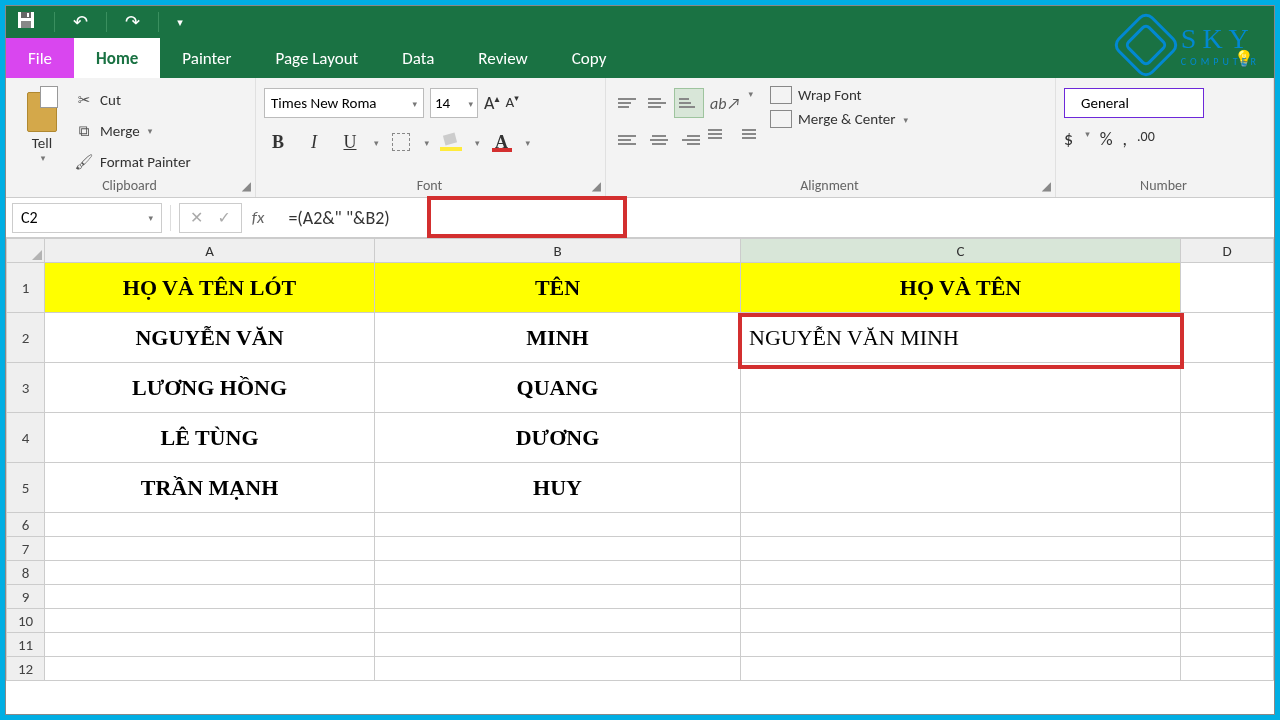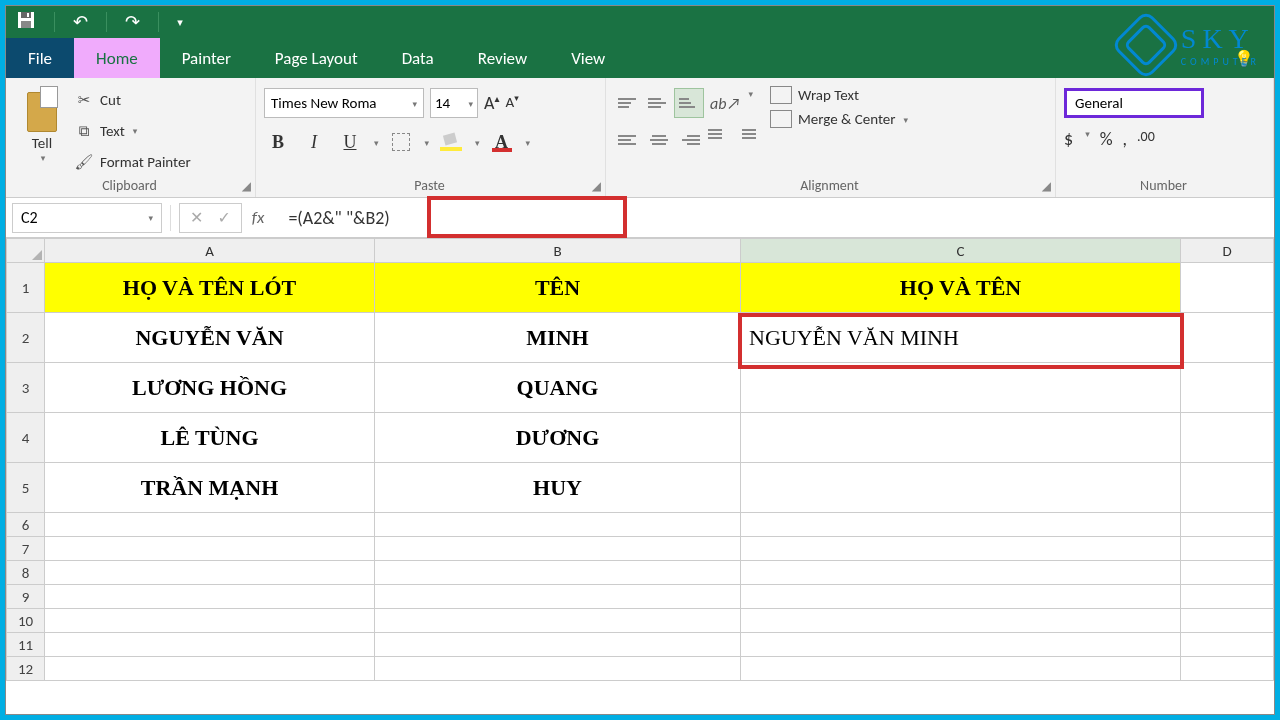--- a/index.html
+++ b/index.html
@@ -7,22 +7,22 @@
   .app { position: absolute; top: 5px; left: 5px; right: 5px; bottom: 5px; background: #fff; display: flex; flex-direction: column; border: 1px solid #888; }
 
   
   .qat { background: #1a7243; height: 32px; display: flex; align-items: center; padding: 0 10px; gap: 18px; }
   .qat .icon { color: #fff; font-size: 18px; cursor: pointer; }
   .qat .sep { width: 1px; height: 20px; background: #3a8f5f; }
 
   
   .tabs { background: #1a7243; height: 40px; display: flex; align-items: stretch; position: relative; }
   .tab { padding: 0 22px; color: #fff; display: flex; align-items: center; font-size: 17px; cursor: pointer; }
-  .tab.file { background: #0c4a6e; }
-  .tab.active { background: #f0abfc; color: #1a7243; }
+  .tab.file { background: #d946ef; }
+  .tab.active { background: #ffffff; color: #1a7243; font-weight: bold; }
   .tell-me { margin-left: auto; color: #d0e8d9; font-size: 17px; display: flex; align-items: center; gap: 8px; padding-right: 20px; }
   .tell-me .bulb { font-size: 16px; }
 
   
   .ribbon { background: #f3f3f3; border-bottom: 1px solid #ccc; height: 120px; display: flex; position: relative; }
   .group { border-right: 1px solid #e0e0e0; padding: 4px 8px 0 8px; display: flex; flex-direction: column; position: relative; }
   .group-label { text-align: center; font-size: 14px; color: #666; position: absolute; bottom: 3px; left: 0; right: 2px; }
   .group-launcher { position: absolute; bottom: 4px; right: 4px; font-size: 12px; color: #888; cursor: pointer; }
   .group-body { flex: 1; display: flex; gap: 4px; }
 
@@ -57,21 +57,21 @@
   .align-ic.sel { background: #d8e6d8; border: 1px solid #9ec49e; }
   .align-ic .bar { height: 2px; background: #888; }
   .align-ic .b1 { width: 60%; } .align-ic .b2 { width: 80%; } .align-ic .b3 { width: 50%; }
   .orient-ic { font-style: italic; font-size: 16px; color: #555; padding: 6px; cursor: pointer; }
   .indent-ic { width: 28px; height: 28px; padding: 4px; cursor: pointer; display: flex; flex-direction: column; gap: 2px; }
   .indent-ic .bar { height: 2px; background: #888; width: 70%; }
   .wrap-merge { display: flex; flex-direction: column; gap: 6px; padding: 4px 6px; }
   .wm-row { display: flex; align-items: center; gap: 6px; font-size: 15px; color: #333; cursor: pointer; }
   .wm-ic { width: 22px; height: 18px; border: 1px solid #888; display: inline-block; position: relative; }
 
-  .num-group .row1 { width: 140px; height: 30px; border: 3px solid #6d28d9; background: #fff; font-size: 15px; padding: 0 8px; display: flex; align-items: center; justify-content: space-between; }
+  .num-group .row1 { width: 140px; height: 30px; border: 1px solid #6d28d9; background: #fff; font-size: 15px; padding: 0 16px; display: flex; align-items: center; justify-content: space-between; }
   .num-row2 { display: flex; gap: 10px; margin-top: 10px; font-size: 18px; color: #333; }
   .num-btn { cursor: pointer; }
 
   
   .fbar { height: 40px; border-bottom: 1px solid #ccc; display: flex; align-items: center; background: #fff; padding: 0 6px; }
   .namebox { width: 150px; height: 30px; border: 1px solid #ccc; display: flex; align-items: center; justify-content: space-between; padding: 0 8px; font-size: 16px; }
   .fbar .sep2 { width: 1px; height: 26px; background: #ddd; margin: 0 8px; }
   .fx-btns { display: flex; gap: 14px; padding: 0 10px; border: 1px solid #ccc; height: 30px; align-items: center; color: #aaa; }
   .fx-label { font-style: italic; font-size: 17px; color: #666; margin: 0 10px; }
   .formula-input { flex: 1; height: 30px; font-size: 18px; padding: 0 14px; display: flex; align-items: center; color: #333; }
@@ -122,21 +122,21 @@
     <span class="icon" style="font-size:11px">▾</span>
   </div>
 
   <div class="tabs">
     <div class="tab file">File</div>
     <div class="tab active">Home</div>
     <div class="tab">Painter</div>
     <div class="tab">Page Layout</div>
     <div class="tab">Data</div>
     <div class="tab">Review</div>
-    <div class="tab">View</div>
+    <div class="tab">Copy</div>
     <div class="tell-me">
       <span class="bulb">💡</span>
     </div>
   </div>
 
   <div class="ribbon">
 
     <div class="group" style="width:250px">
       <div class="group-body">
         <div class="paste-btn">
@@ -147,21 +147,21 @@
           <span class="lbl">Tell</span>
           <span class="dd">▾</span>
         </div>
         <div class="clip-actions">
           <div class="clip-row">
               <span class="ic">✂</span>
               <span>Cut</span>
             </div>
           <div class="clip-row">
               <span class="ic">⧉</span>
-              <span>Text</span>
+              <span>Merge</span>
               <span class="dd">▾</span>
             </div>
           <div class="clip-row">
               <span class="ic">🖌</span>
               <span>Format Painter</span>
             </div>
         </div>
       </div>
       <div class="group-label">Clipboard</div>
       <div class="group-launcher">◢</div>
@@ -195,21 +195,21 @@
           <span class="fmt-btn">
               <span class="fill-ic"></span>
             </span>
             <span class="dd">▾</span>
           <span class="fmt-btn">
               <span class="fontcolor-ic">A</span>
             </span>
             <span class="dd">▾</span>
         </div>
       </div>
-      <div class="group-label">Paste</div>
+      <div class="group-label">Font</div>
       <div class="group-launcher">◢</div>
     </div>
 
     <div class="group align-group" style="width:450px">
       <div class="group-body">
         <div style="display:flex;flex-direction:column;gap:6px;padding-top:6px">
           <div class="row">
             <div class="align-ic">
                 <span class="bar b2"></span>
                 <span class="bar b1"></span>
@@ -252,21 +252,21 @@
             <div class="indent-ic">
                 <span class="bar" style="margin-left:6px"></span>
                 <span class="bar" style="margin-left:6px"></span>
                 <span class="bar" style="margin-left:6px"></span>
               </div>
           </div>
         </div>
         <div class="wrap-merge">
           <div class="wm-row">
               <span class="wm-ic"></span>
-              <span>Wrap Text</span>
+              <span>Wrap Font</span>
             </div>
           <div class="wm-row">
               <span class="wm-ic"></span>
               <span>Merge &amp; Center</span>
               <span class="dd">▾</span>
             </div>
         </div>
       </div>
       <div class="group-label">Alignment</div>
       <div class="group-launcher">◢</div>

